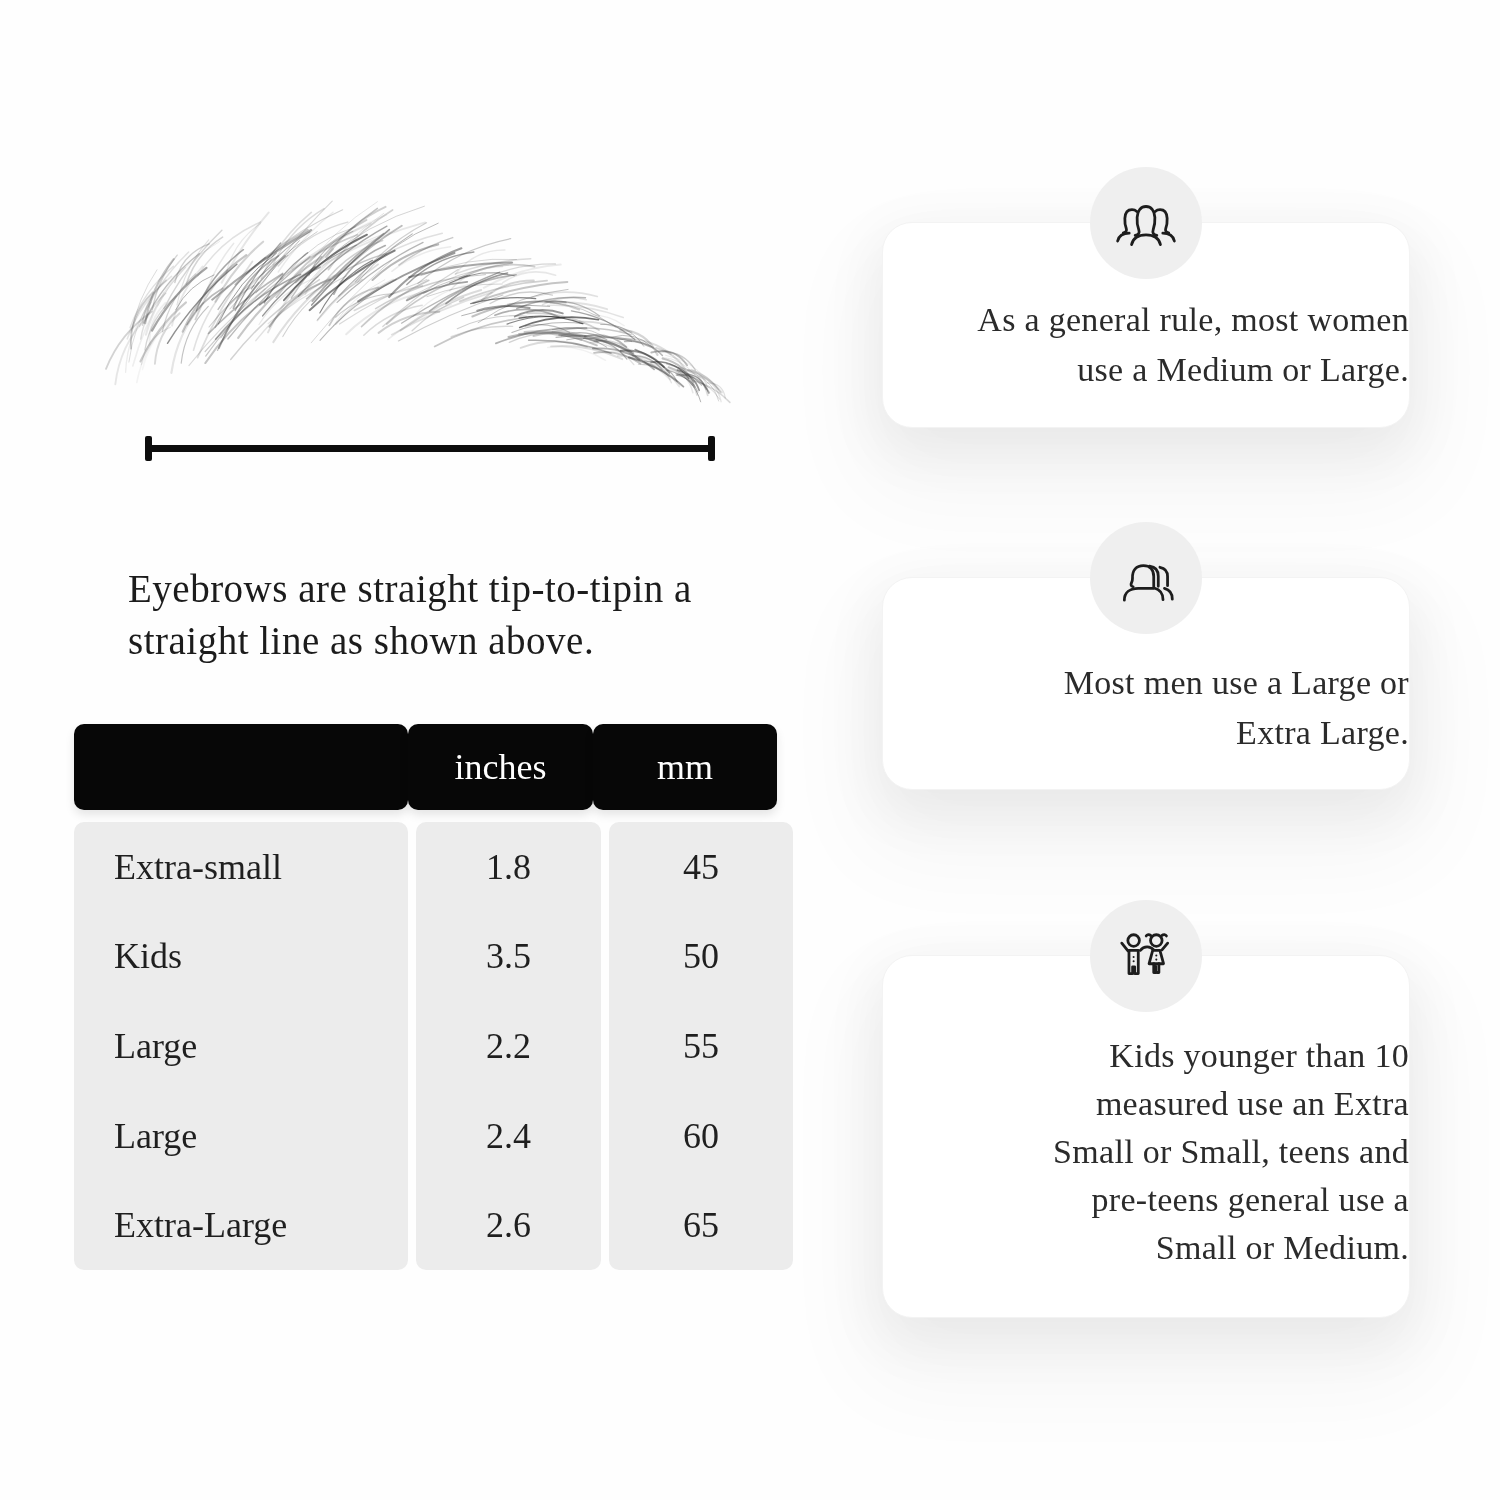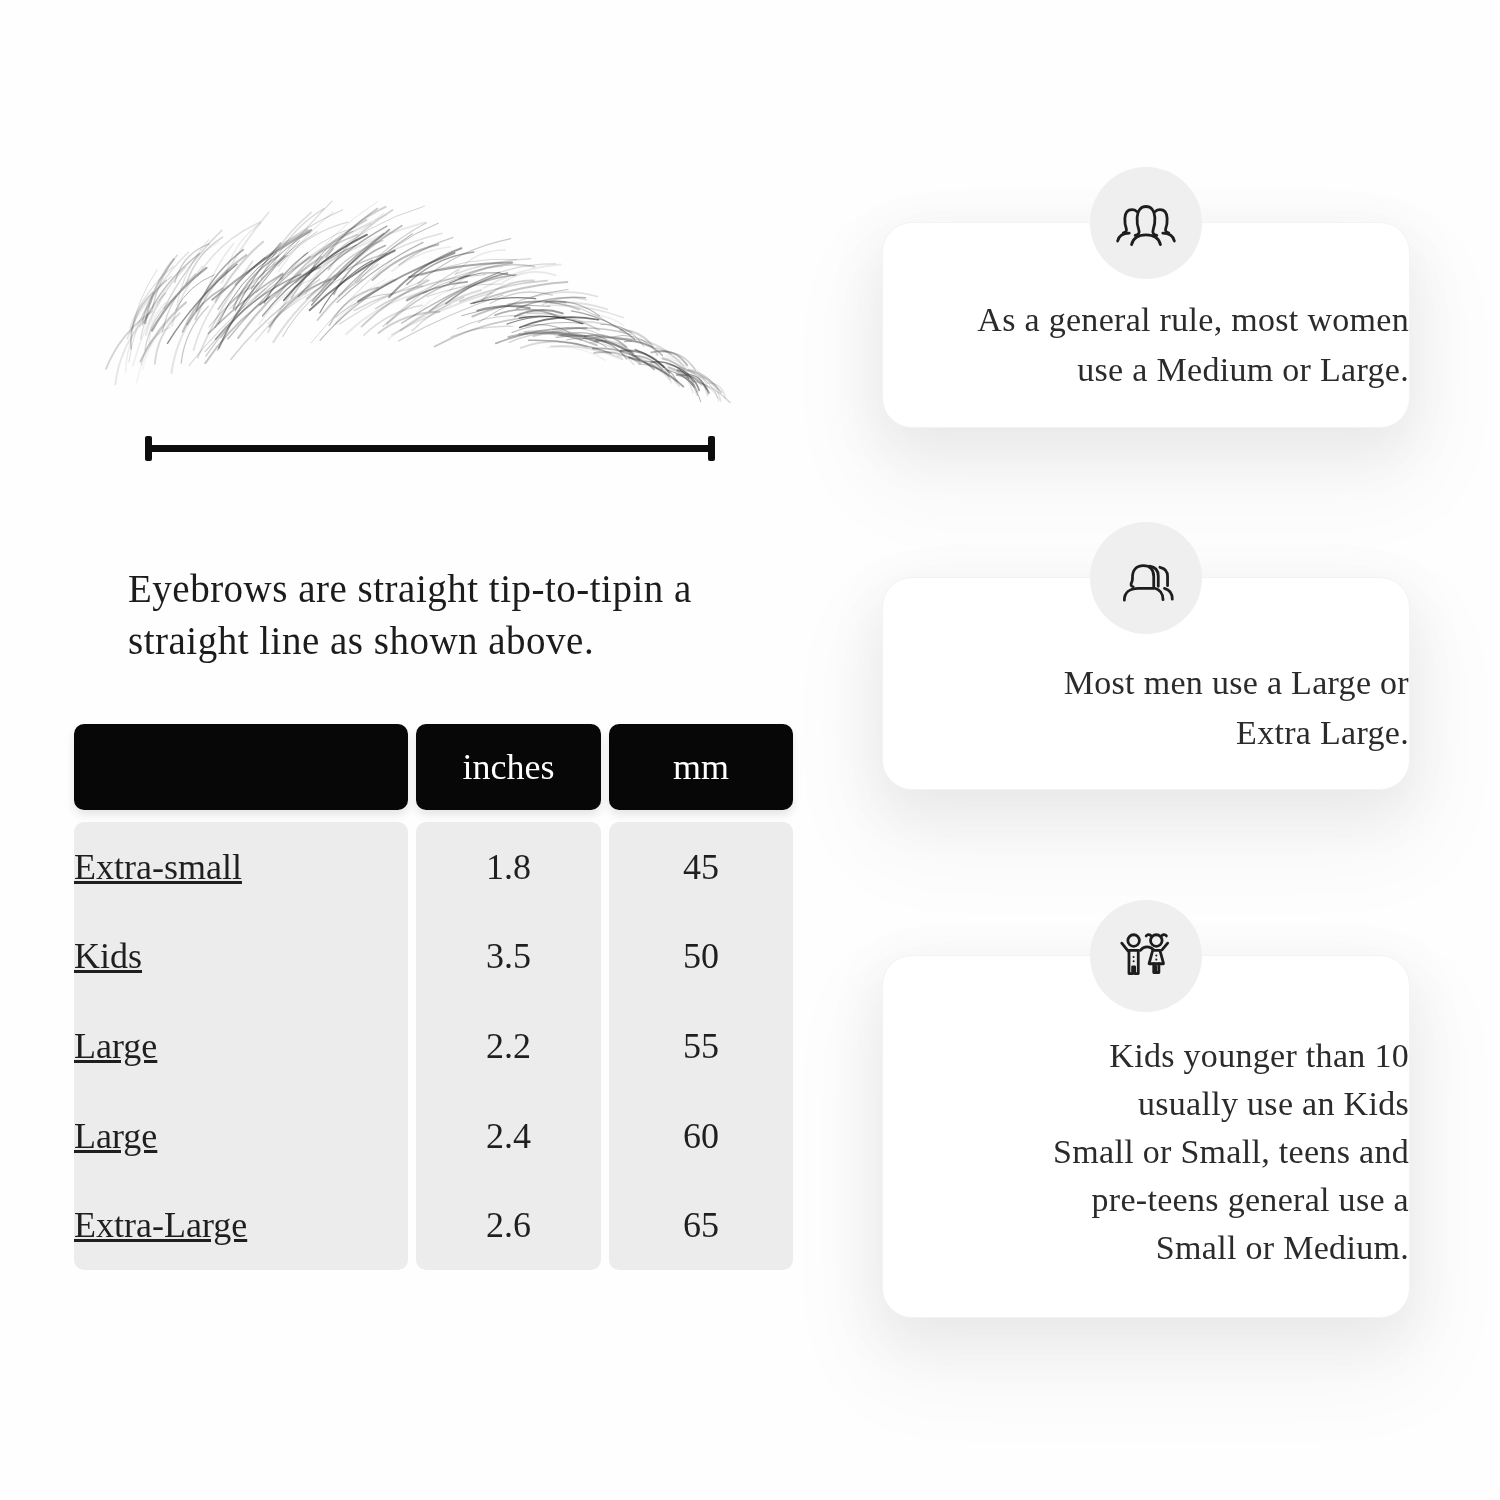--- a/index.html
+++ b/index.html
@@ -8,29 +8,29 @@
     font-family:"Liberation Serif","DejaVu Serif",serif;color:#1f1f1f;
   }
   
   .brow-svg{position:absolute;left:115px;top:240px;width:620px;height:170px;overflow:visible;}
   .measure-line{position:absolute;left:147px;top:445px;width:566px;height:7px;background:#0d0d0d;border-radius:2px;}
   .measure-line .cap{position:absolute;top:-9px;width:7px;height:25px;background:#0d0d0d;border-radius:2px;}
   .measure-line .cap.left{left:-2px;}
   .measure-line .cap.right{right:-2px;}
   .caption{position:absolute;left:128px;top:524px;width:640px;font-size:39px;line-height:52px;color:#1c1c1c;letter-spacing:.5px;}
   .size-table{position:absolute;left:74px;top:724px;width:719px;}
-  .t-head{display:grid;grid-template-columns:334px 185px 184px;column-gap:8px;height:86px;margin-bottom:12px;}
+  .t-head{display:grid;grid-template-columns:334px 185px 184px;height:86px;margin-bottom:12px;}
   .t-head .hcell{
     background:#070707;border-radius:10px;color:#ffffff;display:flex;align-items:center;justify-content:center;
     font-size:36px;box-shadow:0 5px 10px rgba(0,0,0,.10);
   }
   .t-body{display:grid;grid-template-columns:334px 185px 184px;column-gap:8px;}
   .t-col{background:#ececec;border-radius:10px;display:grid;grid-auto-rows:89.6px;}
   .t-col .cell{display:flex;align-items:center;justify-content:center;font-size:36px;color:#1f1f1f;}
-  .t-col.labels .cell{justify-content:flex-start;text-decoration:underline;}
+  .t-col.labels .cell{justify-content:flex-start;padding-left:40px;}
   
   .card{
     position:absolute;left:882px;width:528px;background:#ffffff;border:1px solid #f3f3f3;border-radius:30px;
     box-shadow:0 18px 55px 8px rgba(0,0,0,.055),0 45px 90px 25px rgba(0,0,0,.035);
     box-sizing:border-box;text-align:center;
   }
   .card .icon-circle{
     position:absolute;top:-56px;left:50%;transform:translateX(-50%);
     width:112px;height:112px;border-radius:50%;background:#efefef;
     display:flex;align-items:center;justify-content:center;
@@ -402,20 +402,20 @@
         <path class="icon-stroke" d="M47.5 20 L53 13.5"></path>
         <path class="icon-stroke" d="M38.5 20.5 H45.5 L49 33.5 H35 Z"></path>
         <circle class="icon-dot" cx="42" cy="25.5" r="1"></circle>
         <circle class="icon-dot" cx="42" cy="29.5" r="1"></circle>
         <path class="icon-stroke" d="M39.5 33.5 V42 H41.5 V36"></path>
         <path class="icon-stroke" d="M44.5 33.5 V42 H42.5"></path>
       </svg>
     </div>
     <div class="card-text">
       <span>Kids younger than 10</span>
-      <span>usually use an Kids</span>
+      <span>measured use an Extra</span>
       <span>Small or Small, teens and</span>
       <span>pre-teens general use a</span>
       <span>Small or Medium.</span>
     </div>
   </div>
 
 </div>
 
 </body></html>

